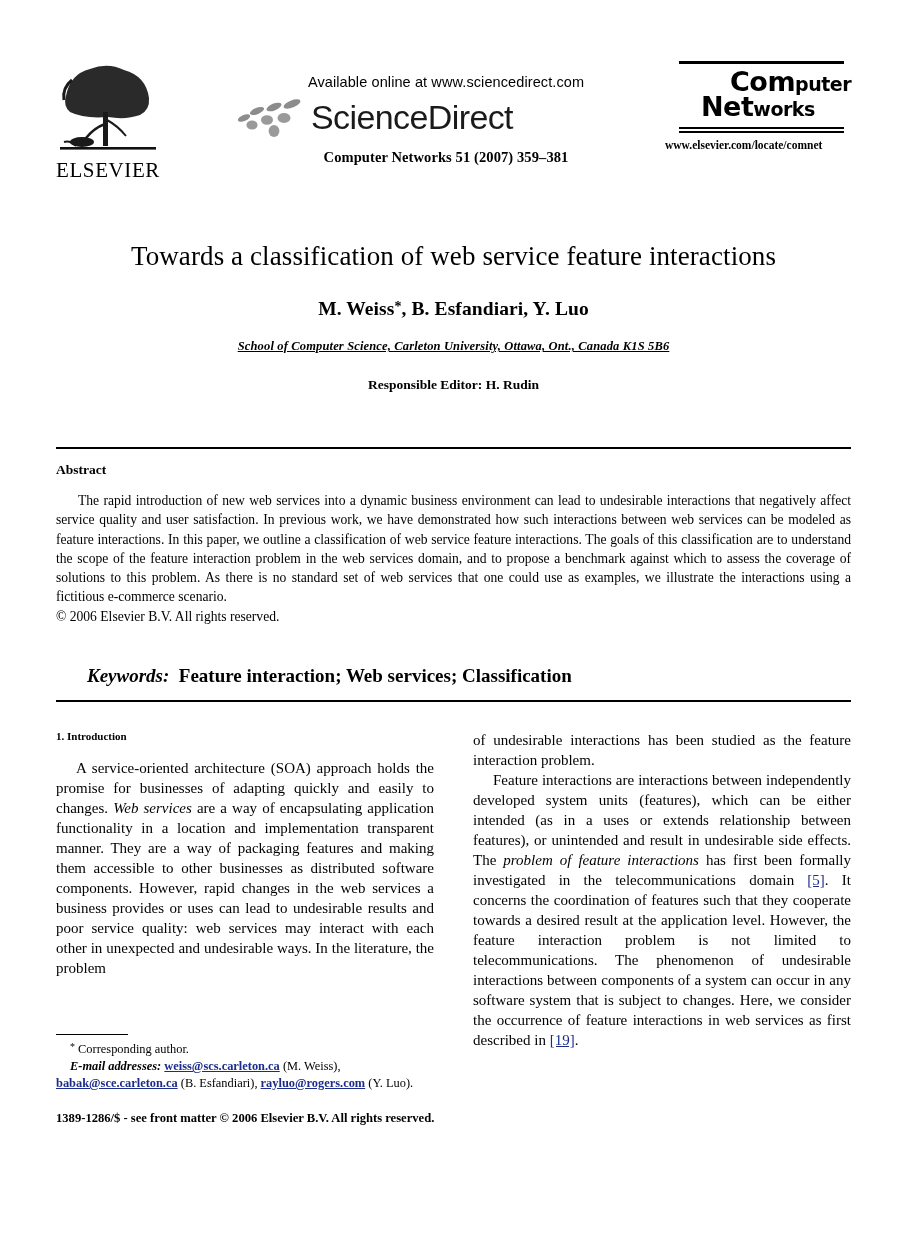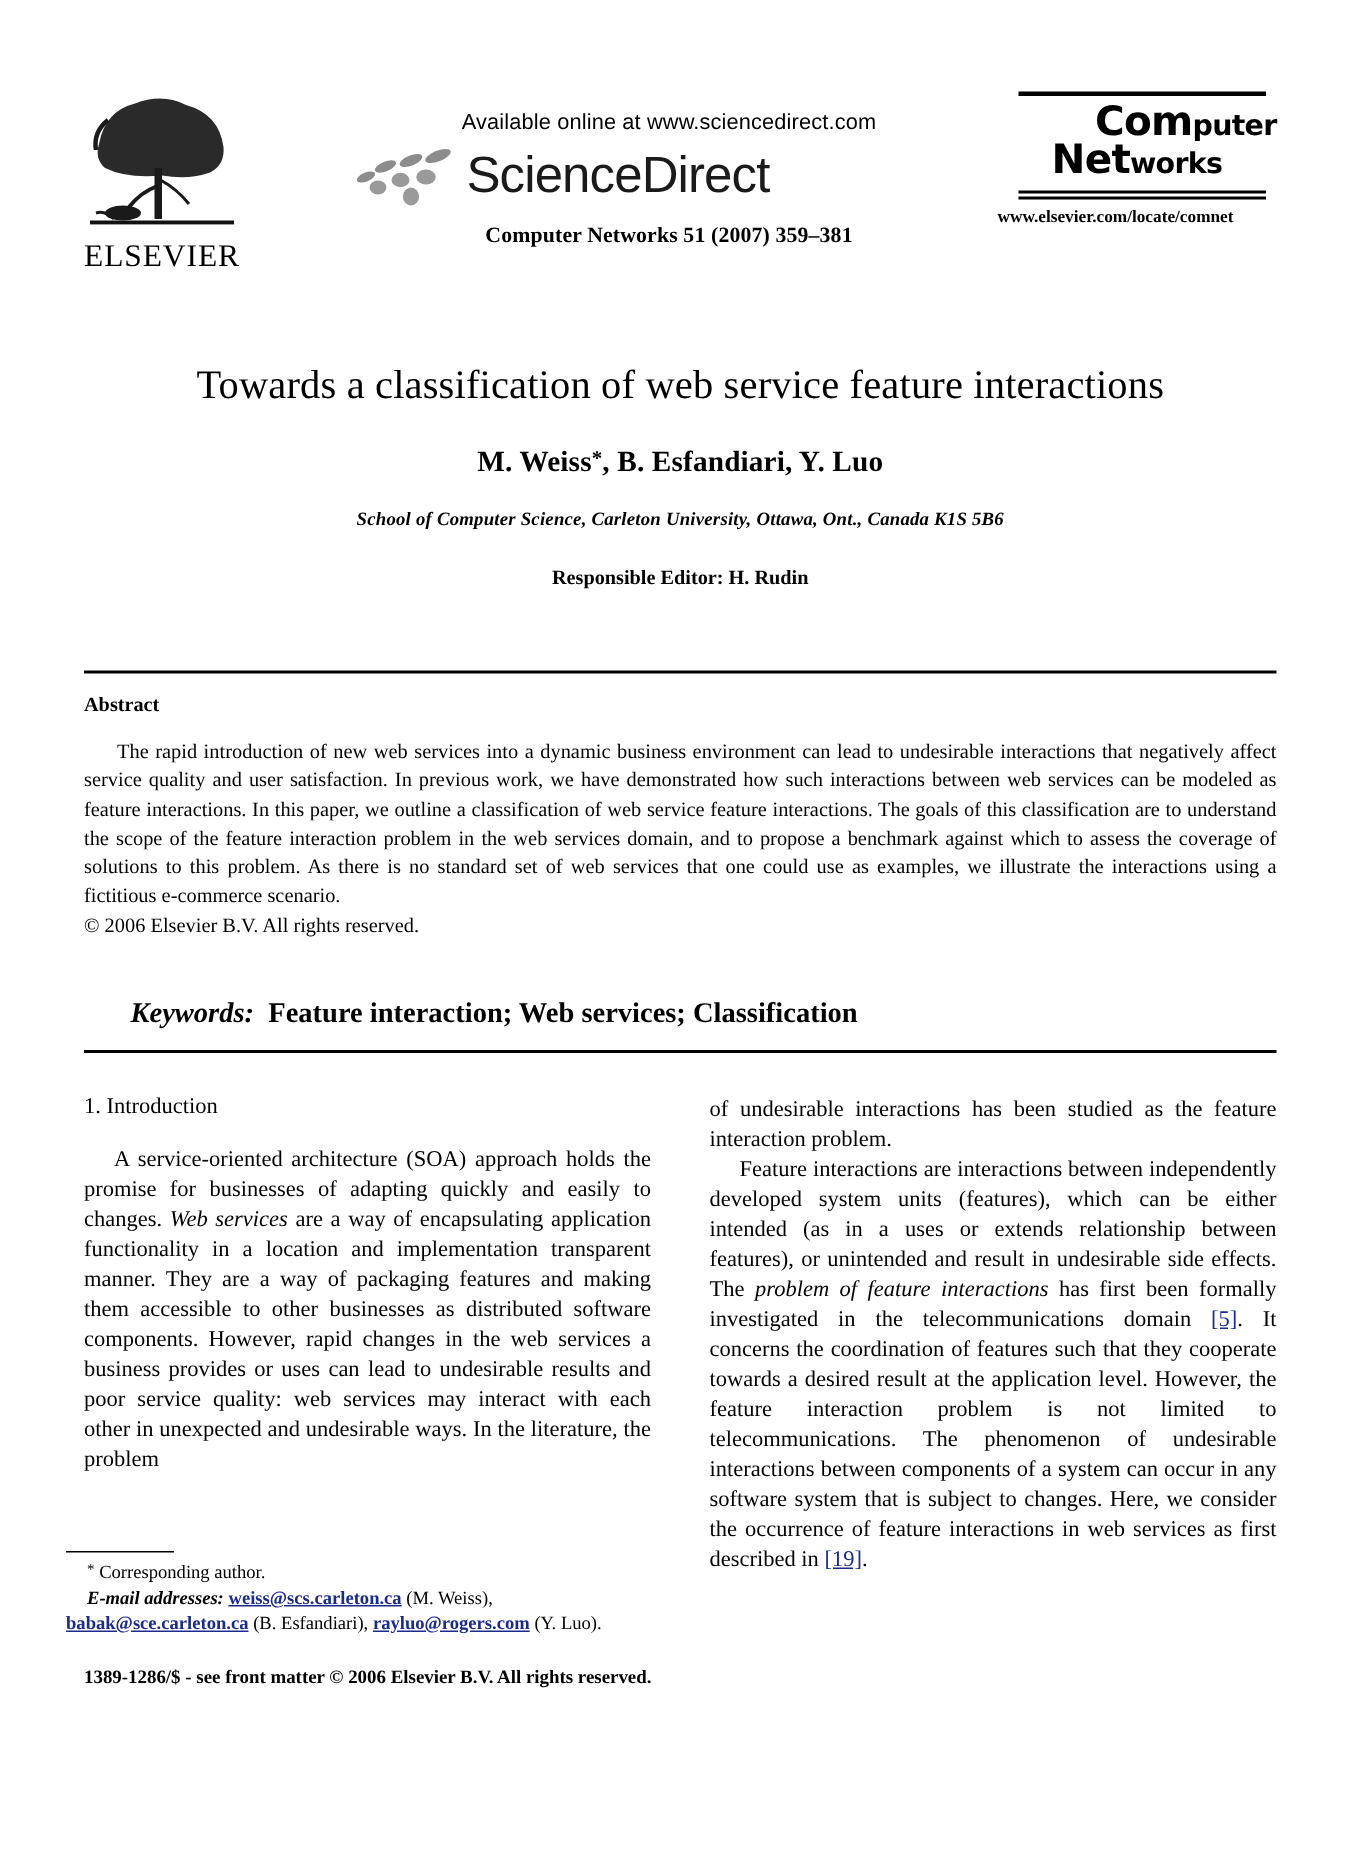--- a/index.html
+++ b/index.html
@@ -140,20 +140,21 @@
     letter-spacing: 0.1px;
   }
   .corr-star { font-size: 14px; vertical-align: 4px; font-weight: bold;}
   .affiliation {
     margin-top: 19px;
     font-family: "Liberation Serif", serif;
     font-style: italic;
     font-weight: bold;
     font-size: 12.5px;
     letter-spacing: 0.15px;
+    text-decoration: underline;
   }
   .avail-date {
     margin-top: 20px;
     font-family: "Liberation Serif", serif;
     font-weight: bold;
     font-size: 13.5px;
   }
   .resp-editor {
     margin-top: 23px;
     font-family: "Liberation Serif", serif;
@@ -220,39 +221,39 @@
   .col {
     position: absolute;
     top: 0;
     width: 378px;
   }
   .col-left { left: 0px; }
   .col-right { left: 417px; }
 
   .section-head {
     font-family: "Liberation Serif", serif;
-    font-weight: normal;
-    font-size: 15px;
+    font-weight: bold;
+    font-size: 11px;
     margin: 0 0 16px 0;
   }
   .body-par {
     font-family: "Liberation Serif", serif;
     font-size: 15px;
     line-height: 1.335;
     text-align: justify;
     text-indent: 20px;
     margin: 0;
   }
   .body-par.cont { text-indent: 0; }
   .ref-link { color: #1a2b8c; }
 
   
   .footnote {
     position: absolute;
-    left: 44px;
+    left: 56px;
     top: 1034px;
     width: 378px;
   }
   .footnote-rule {
     border-top: 1px solid #000;
     width: 72px;
     margin-bottom: 5px;
   }
   .footnote-line {
     font-family: "Liberation Serif", serif;

